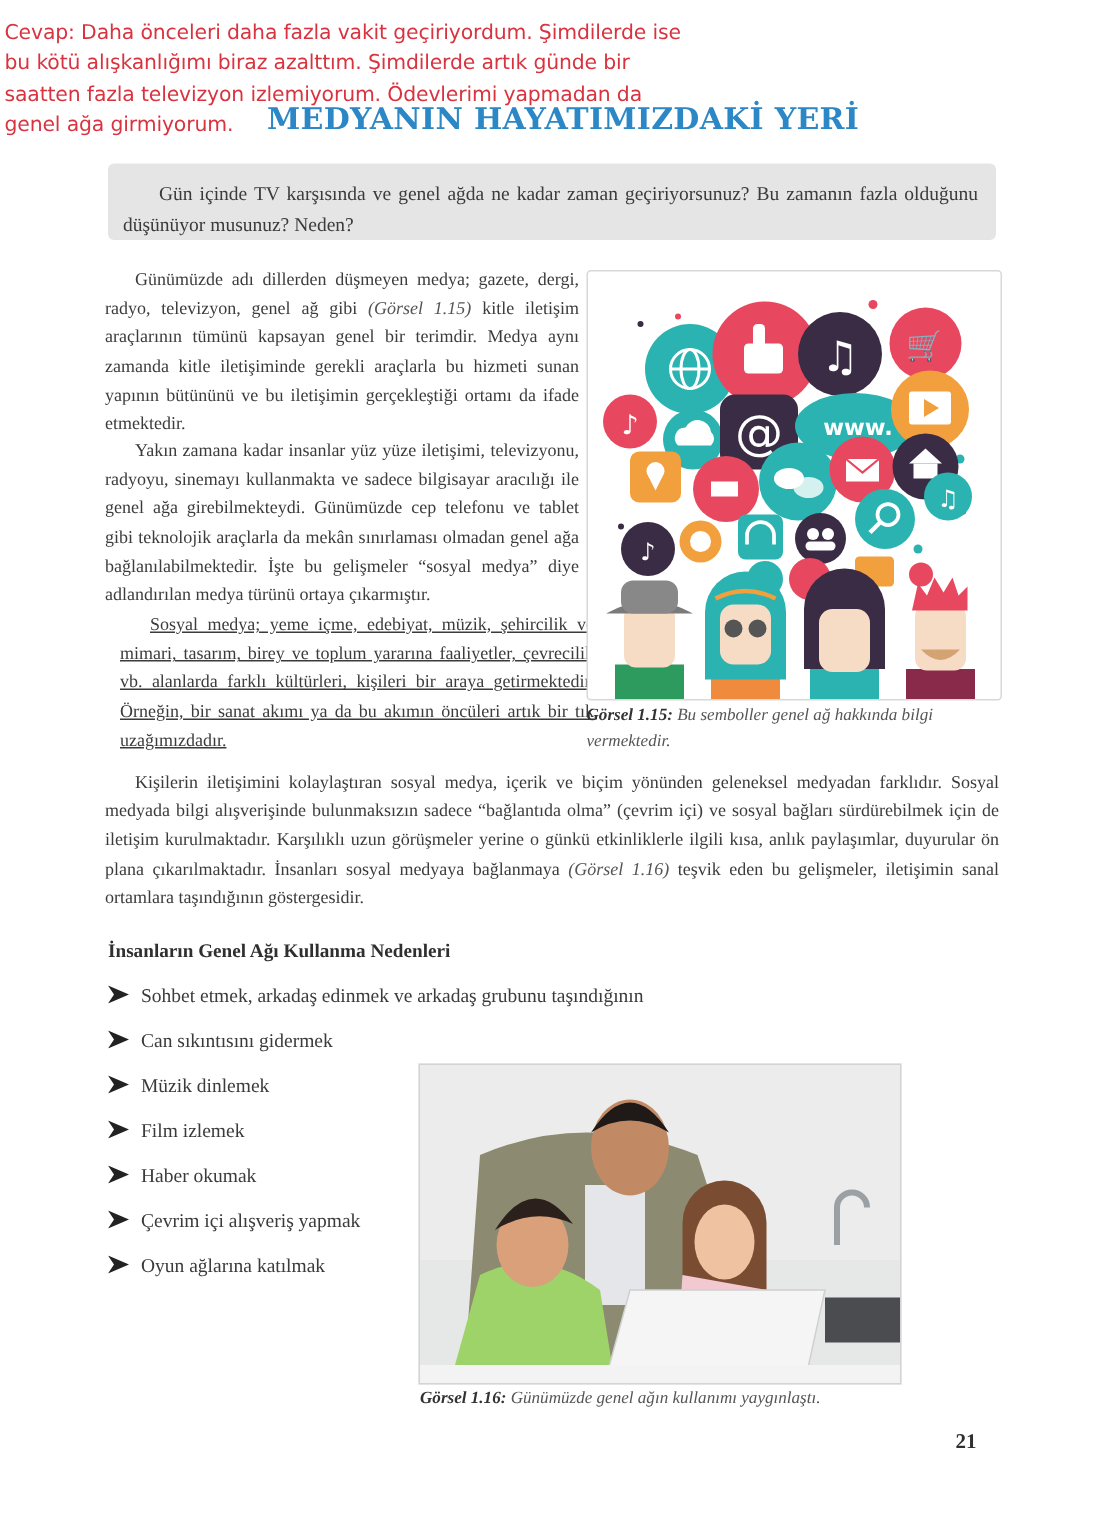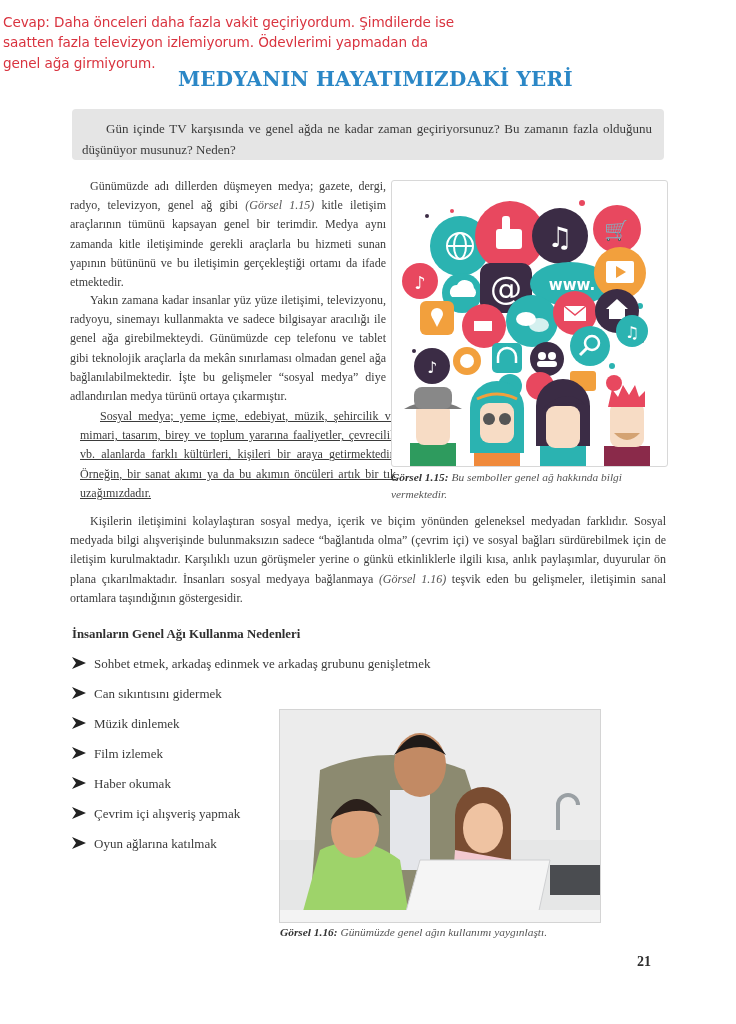--- a/index.html
+++ b/index.html
@@ -34,20 +34,21 @@
   .list li .arrow { position: absolute; left: 0; top: 3px; width: 14px; height: 12px; }
   .fig16 { position: absolute; left: 279px; top: 709px; width: 320px; height: 212px;
            border: 1px solid #d4d4d4; overflow: hidden; background: #e9eaea; }
   .page-num { position: absolute; left: 637px; top: 954px; font-size: 14px; font-weight: bold; color: #2f2f2f; }
 </style>
 </head>
 <body>
 
 <div class="answer">
   <div>Cevap: Daha önceleri daha fazla vakit geçiriyordum. Şimdilerde ise</div>
+  <div>bu kötü alışkanlığımı biraz azalttım. Şimdilerde artık günde bir</div>
   <div>saatten fazla televizyon izlemiyorum. Ödevlerimi yapmadan da</div>
   <div>genel ağa girmiyorum.</div>
 </div>
 
 <div class="title">MEDYANIN HAYATIMIZDAKİ YERİ</div>
 
 <div class="question">Gün içinde TV karşısında ve genel ağda ne kadar zaman geçiriyorsunuz? Bu zamanın fazla olduğunu düşünüyor musunuz? Neden?</div>
 
 <div class="para p1"><span>Günümüzde adı dillerden düşmeyen medya; gazete, dergi, radyo, televizyon, genel ağ gibi </span><i>(Görsel 1.15)</i><span> kitle iletişim araçlarının tümünü kapsayan genel bir terimdir. Medya aynı zamanda kitle iletişiminde gerekli araçlarla bu hizmeti sunan yapının bütününü ve bu iletişimin gerçekleştiği ortamı da ifade etmektedir.</span></div>
 
@@ -209,21 +210,21 @@
 
 <div class="cap cap15"><b>Görsel 1.15:</b><span> Bu semboller genel ağ hakkında bilgi vermektedir.</span></div>
 
 <div class="para p4"><span>Kişilerin iletişimini kolaylaştıran sosyal medya, içerik ve biçim yönünden geleneksel medyadan farklıdır. Sosyal medyada bilgi alışverişinde bulunmaksızın sadece “bağlantıda olma” (çevrim içi) ve sosyal bağları sürdürebilmek için de iletişim kurulmaktadır. Karşılıklı uzun görüşmeler yerine o günkü etkinliklerle ilgili kısa, anlık paylaşımlar, duyurular ön plana çıkarılmaktadır. İnsanları sosyal medyaya bağlanmaya </span><i>(Görsel 1.16)</i><span> teşvik eden bu gelişmeler, iletişimin sanal ortamlara taşındığının göstergesidir.</span></div>
 
 <div class="list-head">İnsanların Genel Ağı Kullanma Nedenleri</div>
 
 <ul class="list">
   <li style="margin-bottom:11px"><svg class="arrow" viewBox="0 0 14 12">
         <polygon points="0,0 14,6 0,12 4,6" fill="#222"></polygon>
-      </svg><span>Sohbet etmek, arkadaş edinmek ve arkadaş grubunu genişletmek</span></li>
+      </svg><span>Sohbet etmek, arkadaş edinmek ve arkadaş grubunu taşındığının</span></li>
   <li style="margin-bottom:11px"><svg class="arrow" viewBox="0 0 14 12">
         <polygon points="0,0 14,6 0,12 4,6" fill="#222"></polygon>
       </svg><span>Can sıkıntısını gidermek</span></li>
   <li style="margin-bottom:11px"><svg class="arrow" viewBox="0 0 14 12">
         <polygon points="0,0 14,6 0,12 4,6" fill="#222"></polygon>
       </svg><span>Müzik dinlemek</span></li>
   <li style="margin-bottom:11px"><svg class="arrow" viewBox="0 0 14 12">
         <polygon points="0,0 14,6 0,12 4,6" fill="#222"></polygon>
       </svg><span>Film izlemek</span></li>
   <li style="margin-bottom:11px"><svg class="arrow" viewBox="0 0 14 12">

